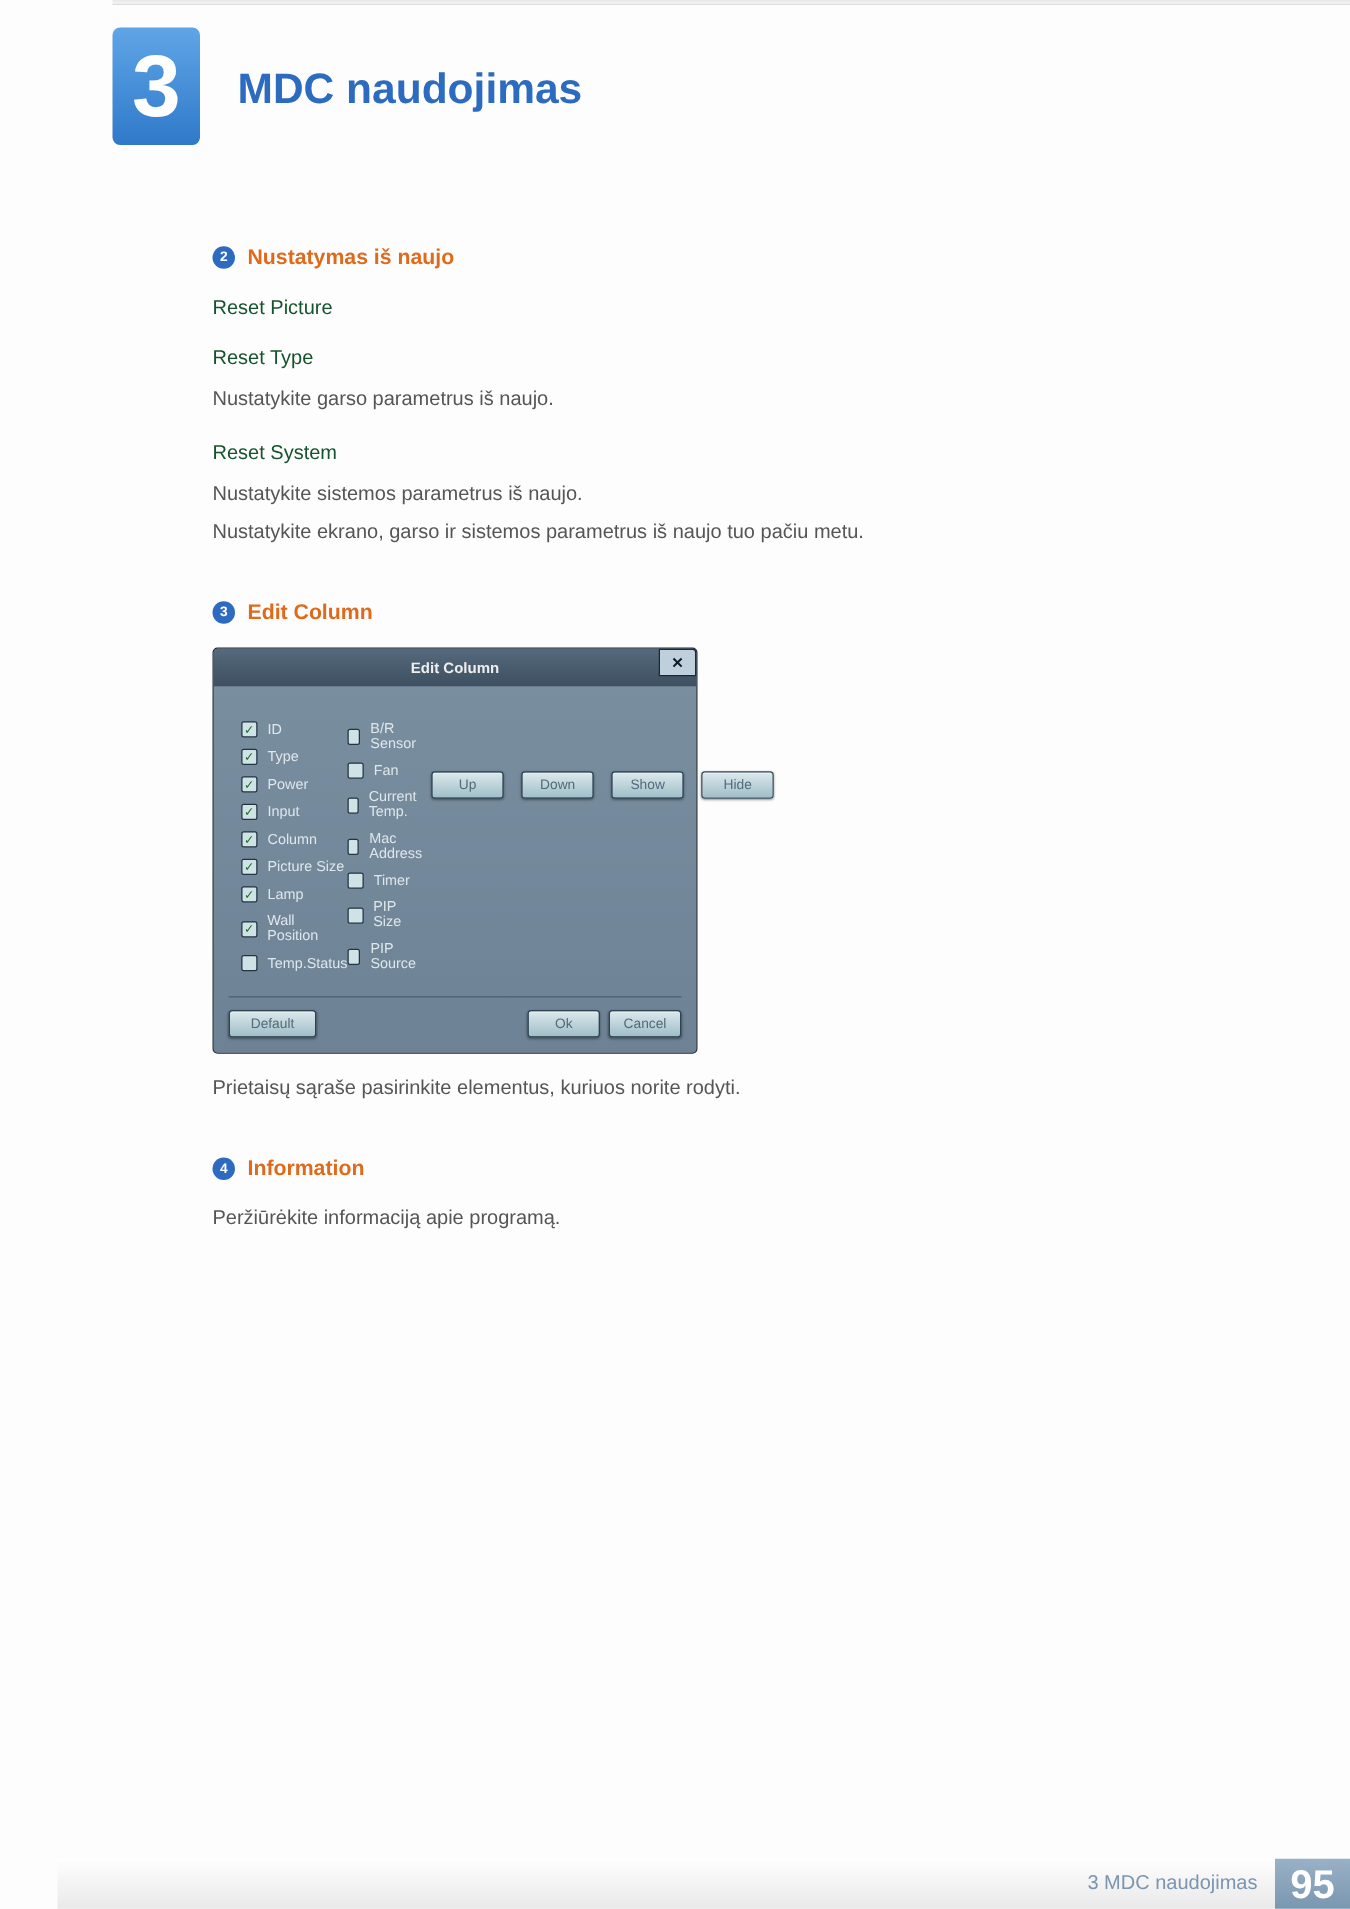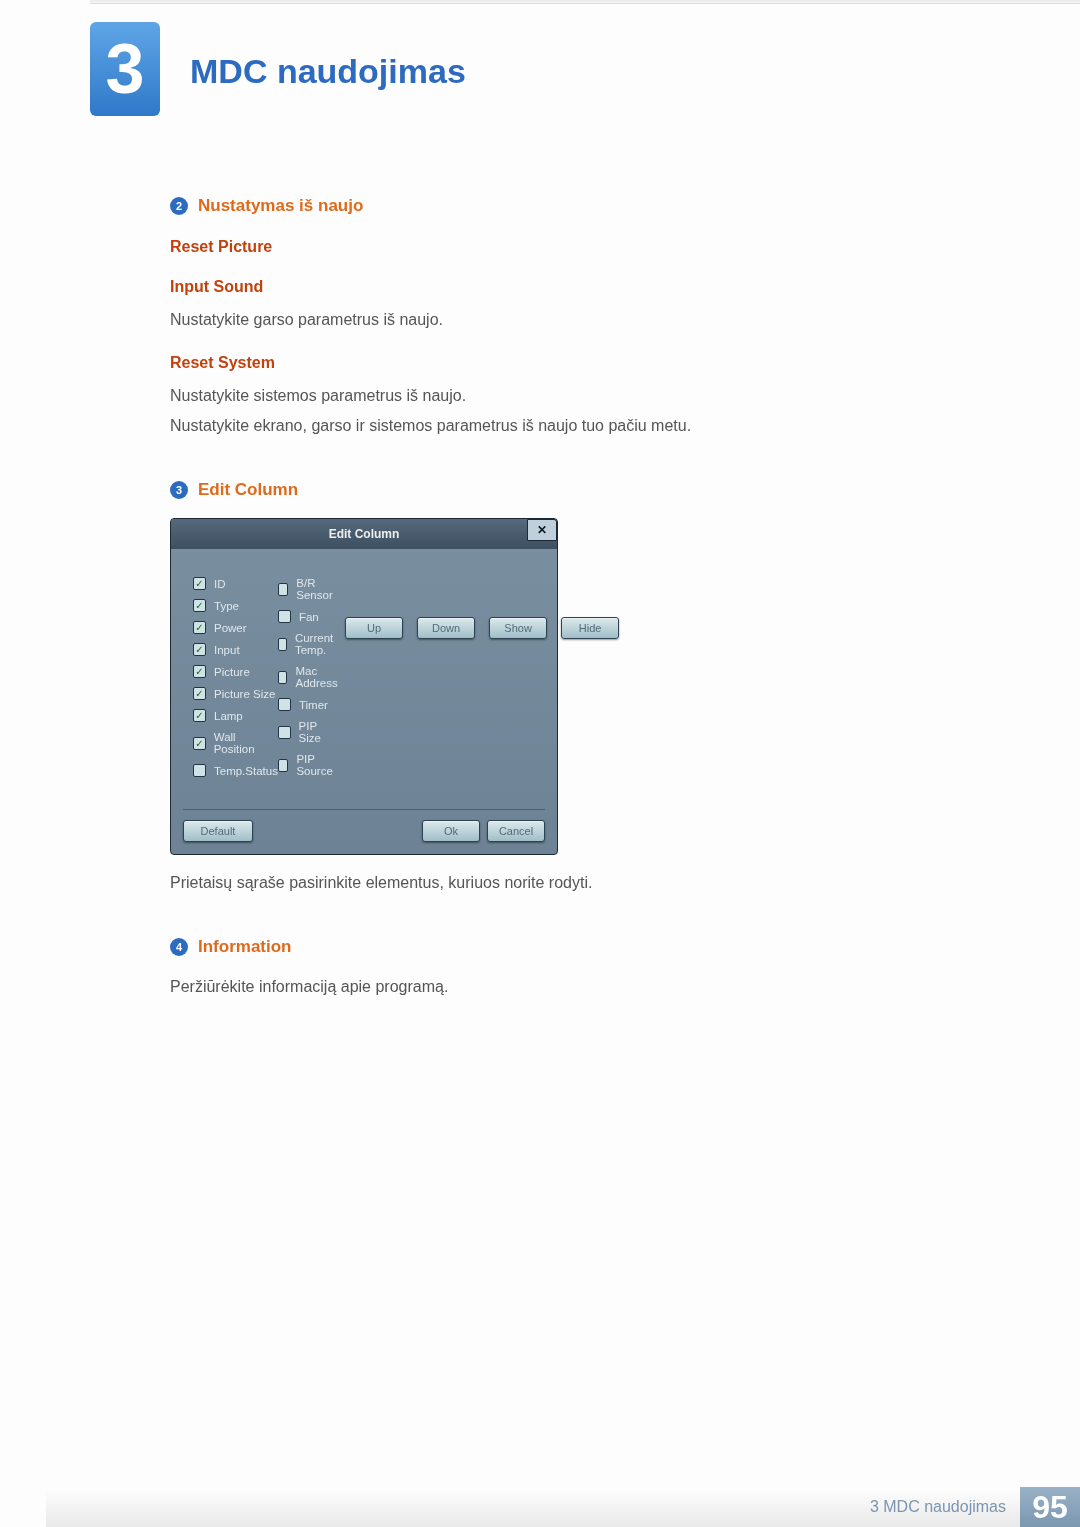--- a/index.html
+++ b/index.html
@@ -53,22 +53,22 @@
     font-weight: bold;
     align-items: center;
     justify-content: center;
   }
   .sec-title {
     color: #e06a1c;
     font-weight: bold;
     font-size: 17px;
   }
   .sub-heading {
-    color: #c2410c;
-    font-weight: bold;
+    color: #14532d;
+    font-weight: normal;
     font-size: 16px;
     margin-top: 22px;
     margin-bottom: 12px;
   }
   .body-text {
     color: #555;
     font-size: 16px;
     line-height: 1.5;
     margin-bottom: 6px;
   }
@@ -151,21 +151,21 @@
     border-radius: 3px;
     font-size: 11px;
     color: #506b7b;
     display: inline-flex;
     align-items: center;
     justify-content: center;
     box-shadow: 0 1px 0 rgba(255,255,255,0.4) inset, 0 1px 2px rgba(0,0,0,0.4);
   }
   .dialog-footer {
     border-top: 1px solid #4a5f70;
-    margin: 22px 12px 0 12px;
+    margin: 10px 12px 0 12px;
     padding-top: 10px;
     display: flex;
     justify-content: space-between;
     align-items: center;
   }
 
   
   .page-footer {
     position: absolute;
     left: 0; right: 0; bottom: 0;
@@ -213,21 +213,21 @@
 
 <div class="content">
 
   <div class="bullet-row">
     <span class="num-badge">2</span>
     <span class="sec-title">Nustatymas iš naujo</span>
   </div>
 
   <div class="sub-heading">Reset Picture</div>
 
-  <div class="sub-heading">Input Sound</div>
+  <div class="sub-heading">Reset Type</div>
   <div class="body-text">Nustatykite garso parametrus iš naujo.</div>
 
   <div class="sub-heading">Reset System</div>
   <div class="body-text">Nustatykite sistemos parametrus iš naujo.</div>
 
   <div class="body-text">Nustatykite ekrano, garso ir sistemos parametrus iš naujo tuo pačiu metu.</div>
 
   <div class="spacer-med"></div>
 
   <div class="bullet-row">
@@ -255,21 +255,21 @@
           <div class="check-row">
             <span class="cbox">✓</span>
             <span>Power</span>
           </div>
           <div class="check-row">
             <span class="cbox">✓</span>
             <span>Input</span>
           </div>
           <div class="check-row">
             <span class="cbox">✓</span>
-            <span>Picture</span>
+            <span>Column</span>
           </div>
           <div class="check-row">
             <span class="cbox">✓</span>
             <span>Picture Size</span>
           </div>
           <div class="check-row">
             <span class="cbox">✓</span>
             <span>Lamp</span>
           </div>
           <div class="check-row">

